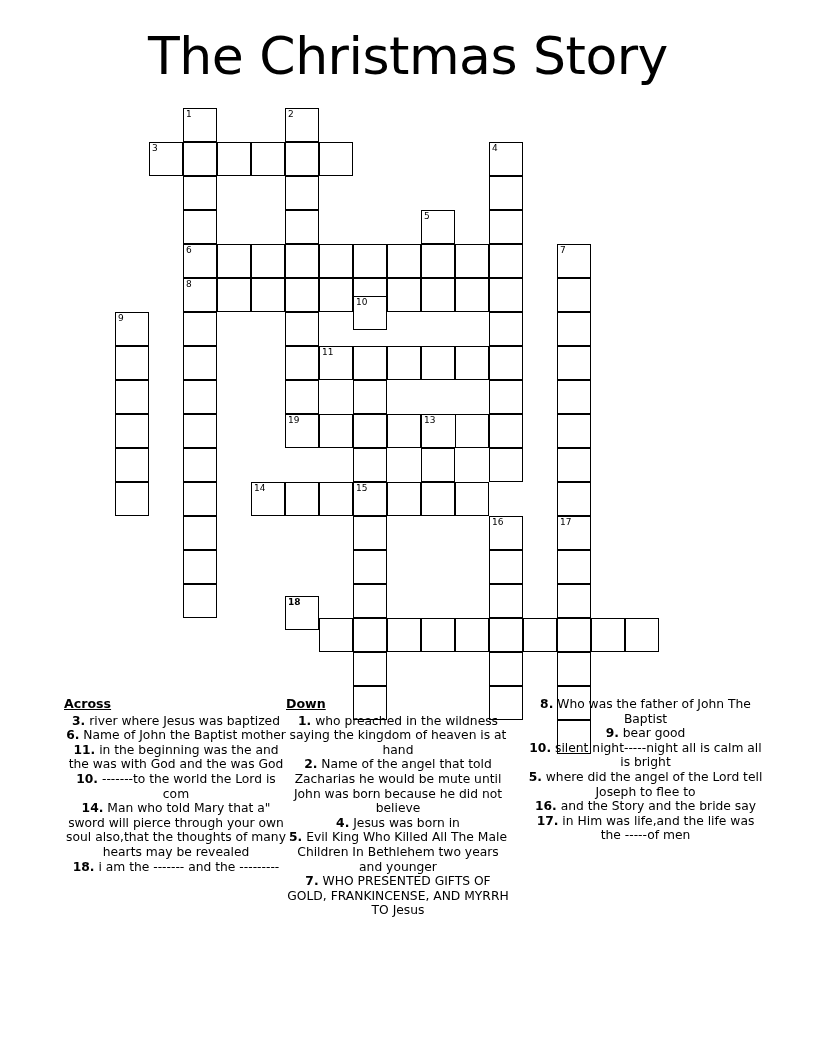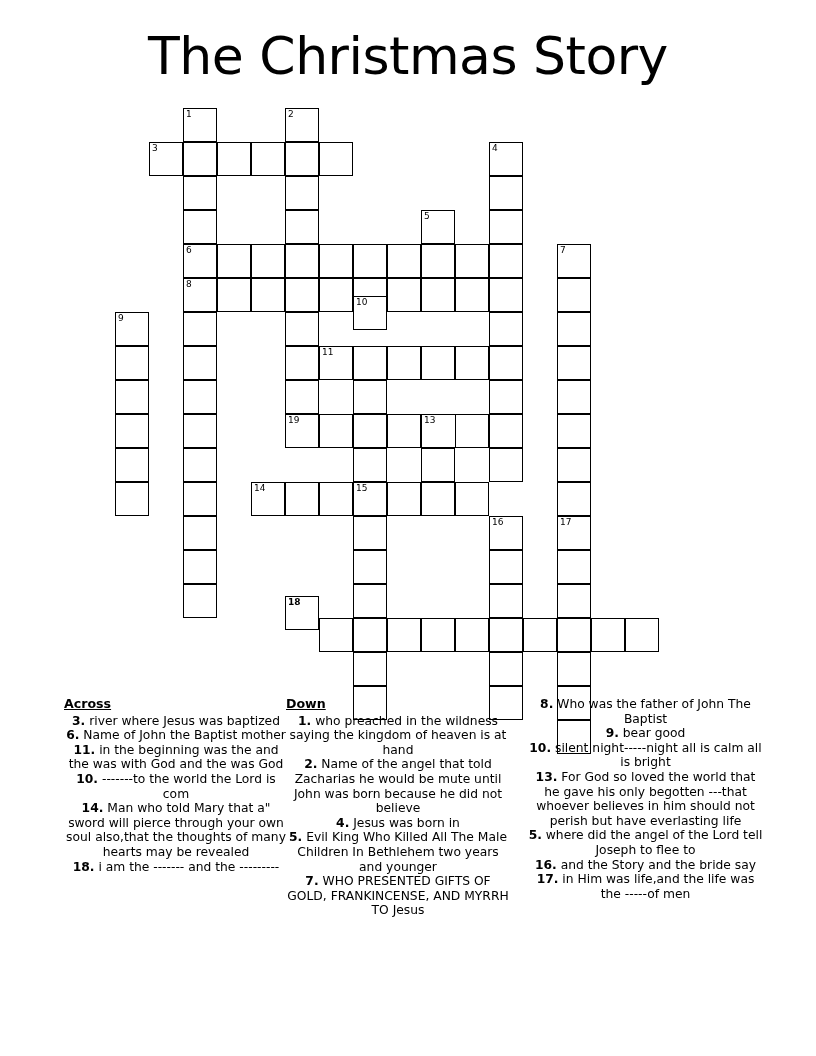--- a/index.html
+++ b/index.html
@@ -268,21 +268,20 @@
           <div class="clue"><b>4.</b><span> Jesus was born in</span></div>
           <div class="clue"><b>5.</b><span> Evil King Who Killed All The Male Children In Bethlehem two years and younger</span></div>
           <div class="clue"><b>7.</b><span> WHO PRESENTED GIFTS OF GOLD, FRANKINCENSE, AND MYRRH TO Jesus</span></div>
         </div>
     </div>
     <div class="clue-col col3">
       <div id="down2-list">
           <div class="clue"><b>8.</b><span> Who was the father of John The Baptist</span></div>
           <div class="clue"><b>9.</b><span> bear good</span></div>
           <div class="clue"><b>10.</b><span> silent night-----night all is calm all is bright</span></div>
-          <div class="clue"><b>13.</b><span> For God so loved the world that he gave his only begotten ---that whoever believes in him should not perish but have everlasting life</span></div>
           <div class="clue"><b>5.</b><span> where did the angel of the Lord tell Joseph to flee to</span></div>
           <div class="clue"><b>16.</b><span> and the Story and the bride say</span></div>
           <div class="clue"><b>17.</b><span> in Him was life,and the life was the -----of men</span></div>
         </div>
     </div>
   </div>
 
 </div>
 
 </body></html>

